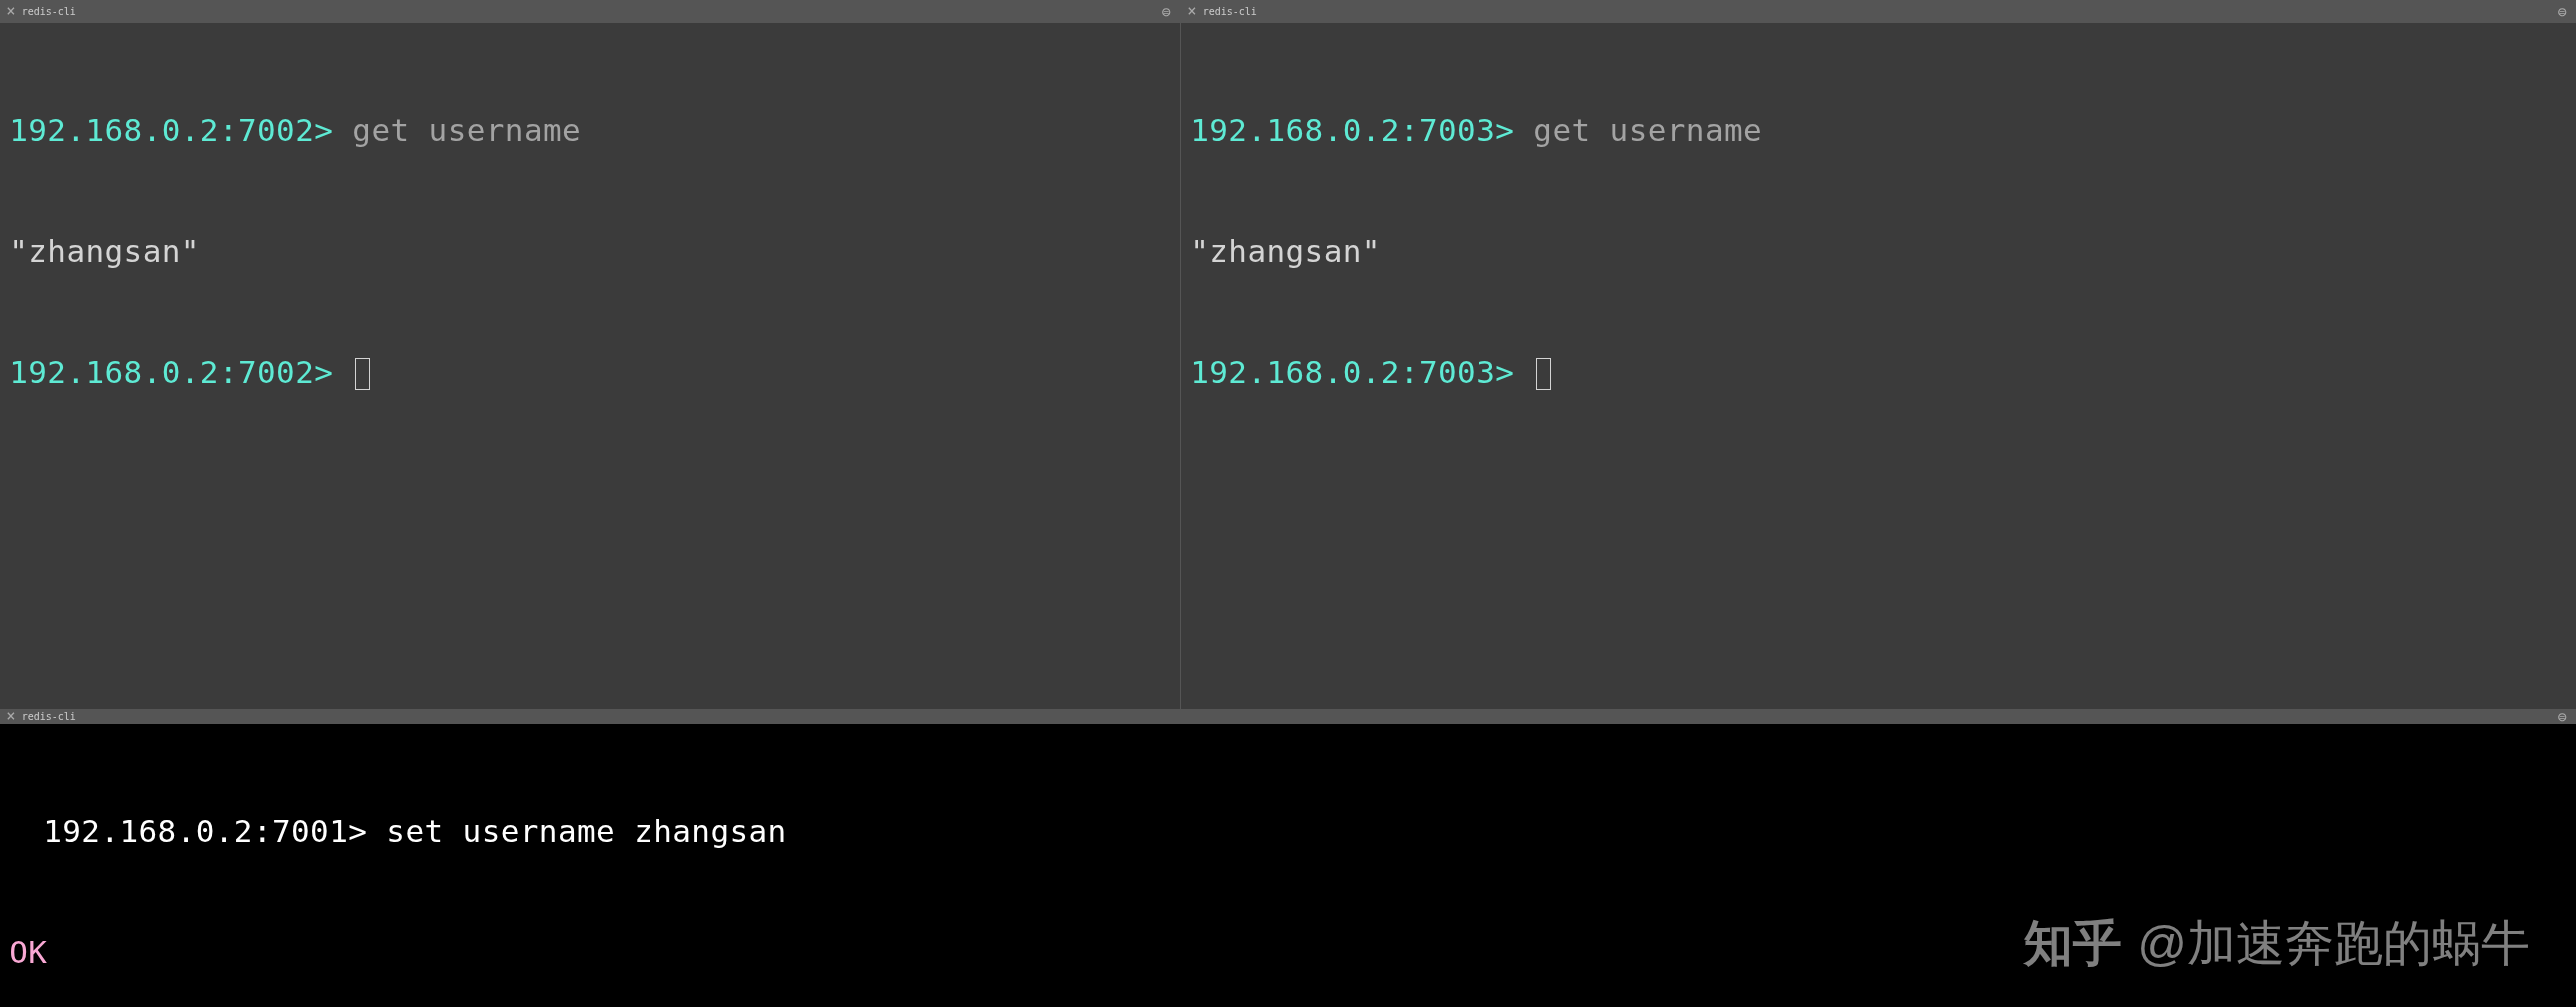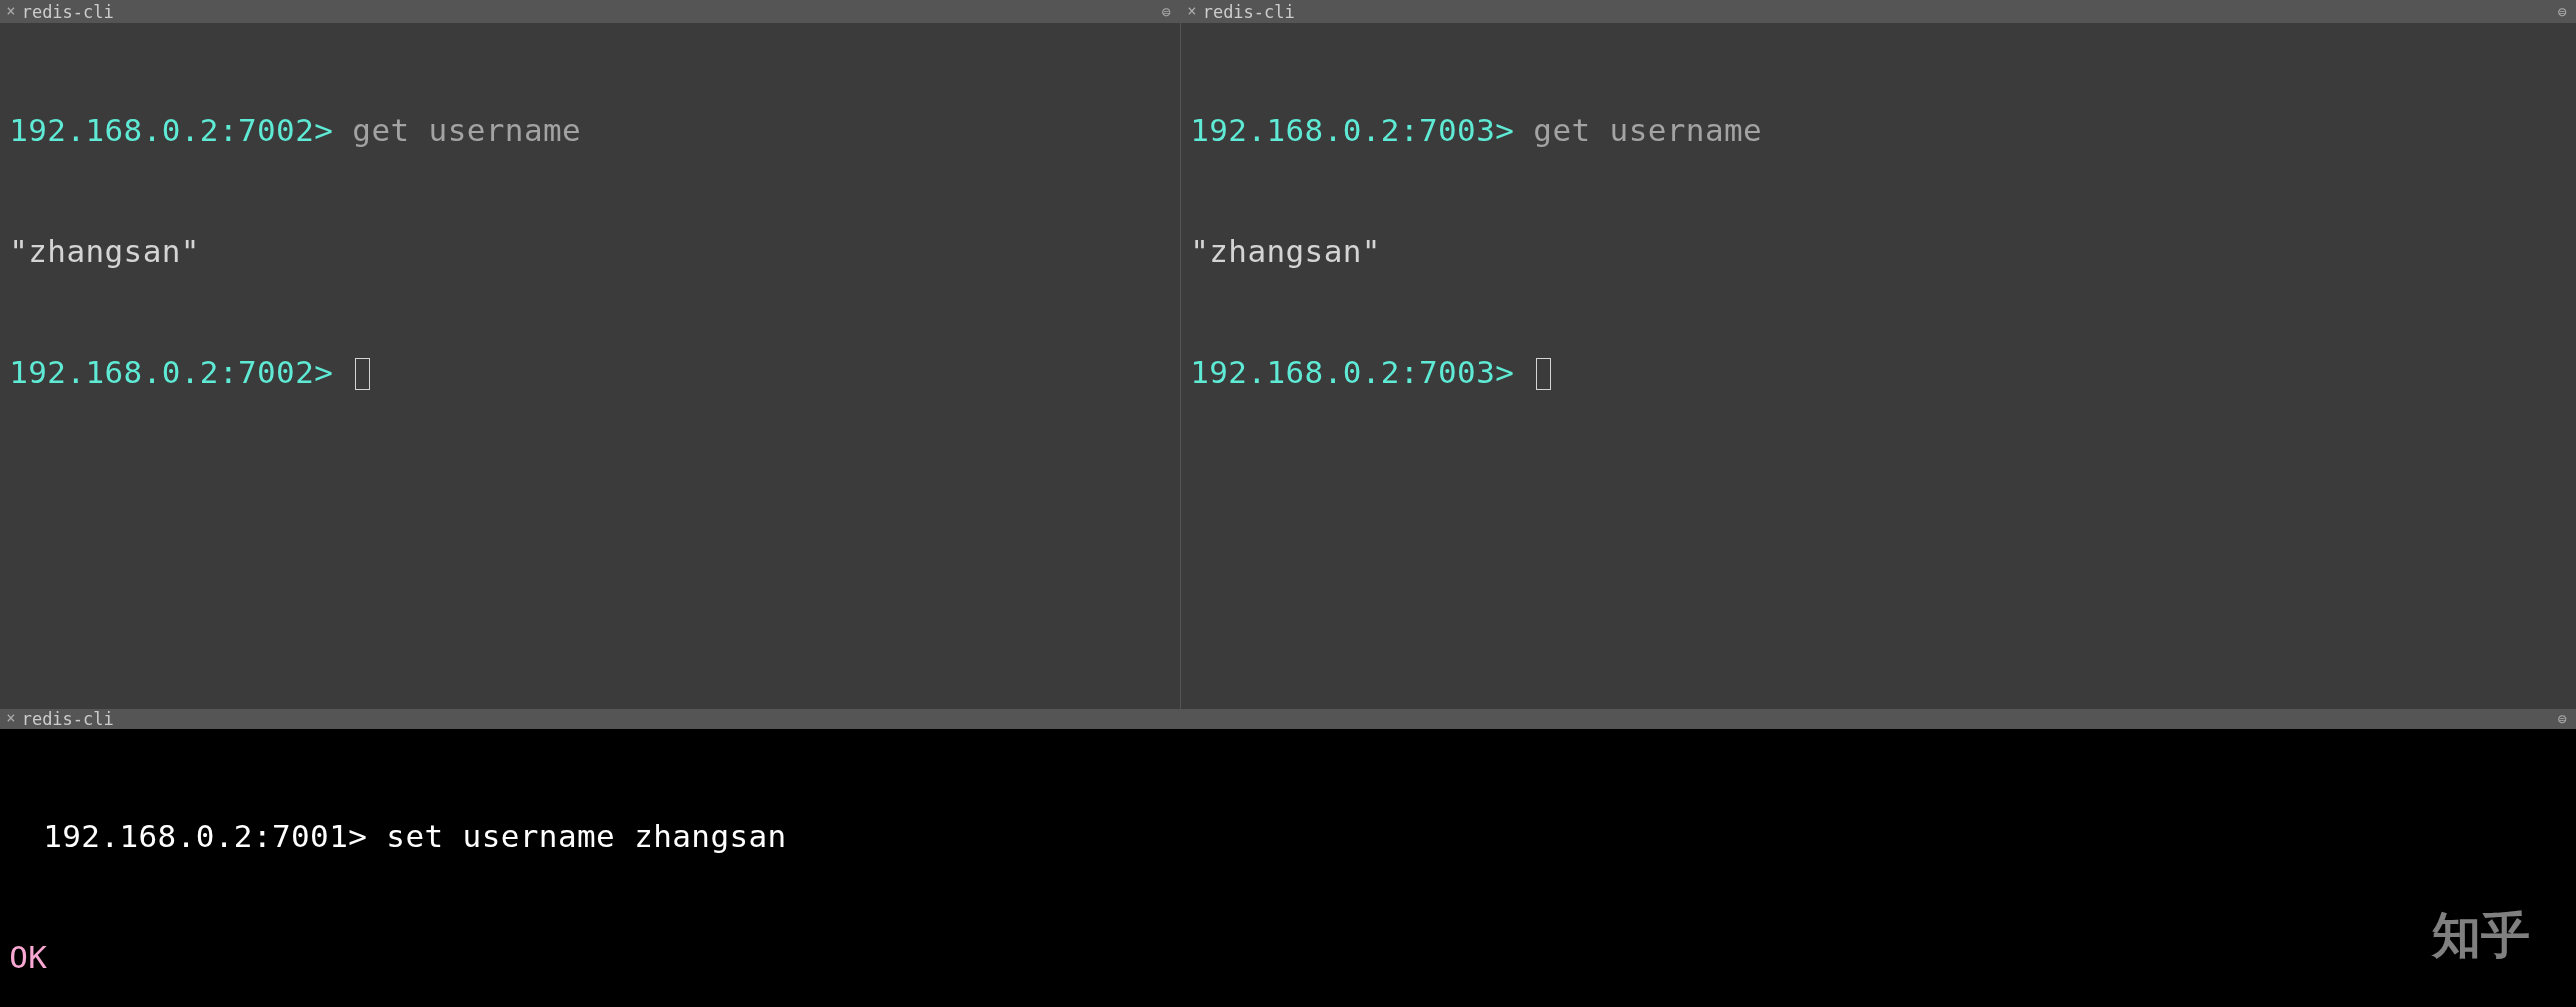--- a/index.html
+++ b/index.html
@@ -50,21 +50,21 @@
     }
     .tab-close {
       color: #aaa;
       margin-right: 6.2px;
       font-size: 15.4px;
       line-height: 1;
       cursor: pointer;
     }
     .tab-title {
       color: #ccc;
-      font-size: 17px;
+      font-size: 10px;
     }
     .tab-menu {
       position: absolute;
       right: 9.2px;
       color: #aaa;
       font-size: 15.4px;
       cursor: pointer;
     }
     .terminal-body {
       padding: 6.2px 9.2px;
@@ -109,21 +109,21 @@
     .cursor-box {
       display: inline-block;
       width: 14.6px;
       height: 32px;
       border: 1.5px solid #d4d4d4;
       vertical-align: text-bottom;
       margin-left: 3.1px;
     }
     .watermark {
       position: absolute;
-      bottom: 39px;
+      bottom: 31px;
       right: 46px;
       color: rgba(255, 255, 255, 0.5);
       font-size: 49px;
       font-family: sans-serif;
       display: flex;
       align-items: center;
       gap: 15.4px;
     }
     .zhihu-logo {
       font-weight: bold;
@@ -170,14 +170,15 @@
   </div>
   <div class="terminal-body terminal-body-black">
     <span class="terminal-line"><span class="prompt-white">192.168.0.2:7001&gt;</span><span class="command-white"> set username zhangsan</span></span>
     <span class="terminal-line"><span class="output-white">OK</span></span>
     
   </div>
 </div>
 
 <div class="watermark">
   <span class="zhihu-logo">知乎</span>
+  <span>@加速奔跑的蜗牛</span>
 </div>
 
 
 </body></html>

